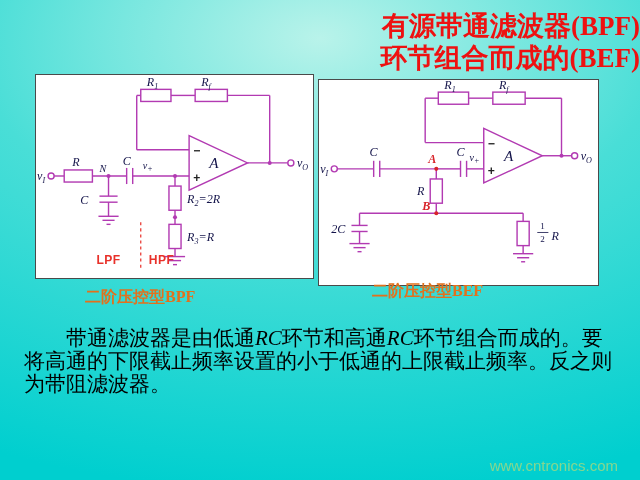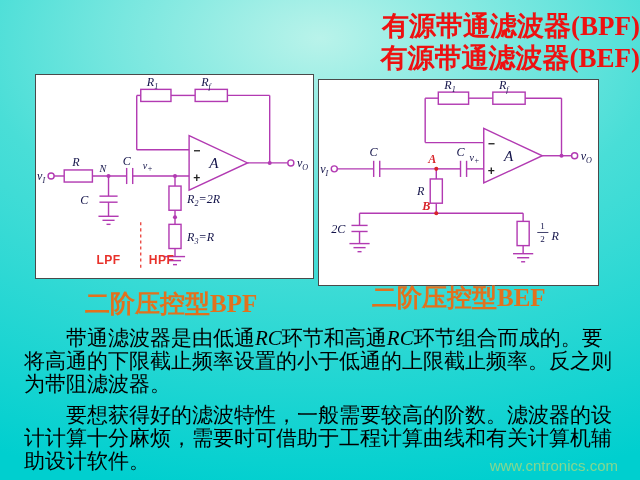--- a/index.html
+++ b/index.html
@@ -31,21 +31,21 @@
   .lbl-sm { font-style:italic; font-size:10px; fill:#14144a; }
   .sub  { font-size:8px; }
   .gain { font-style:italic; font-size:15px; fill:#14144a; }
   .sign { font-family:"Liberation Sans",sans-serif; font-weight:bold; font-size:12px; fill:#222222; }
   .red-lbl { font-style:italic; font-weight:bold; font-size:12px; fill:#d8242a; }
   .lpf-lbl { font-family:"Liberation Sans",sans-serif; font-weight:bold; font-size:12px; fill:#e8312a; letter-spacing:0.5px; }
   .frac { font-size:9px; fill:#14144a; }
   .fracbar { stroke:#14144a; stroke-width:0.8; }
 
   .caption {
-    position:absolute; color:#e2711d; font-weight:bold; font-size:25px;
+    position:absolute; color:#e2711d; font-weight:bold; font-size:16px;
   }
   .bpf-caption { left:85px;  top:287px; }
   .bef-caption { left:372px; top:281px;text-align:center; }
 
   .body-text {
     position:absolute; left:16px; top:319px; width:608px;
     color:#000000; font-size:21px; line-height:23px;
   }
   .body-text p { margin:8px; text-indent:2em; }
   .rc { font-style:italic; }
@@ -56,21 +56,21 @@
     color:#8cd88c; opacity:0.95;
   }
 </style>
 </head>
 <body>
 
 <div class="slide">
 
   <div class="title">
     <div>有源带通滤波器(BPF)</div>
-    <div>有源带通滤波器(BEF)</div>
+    <div>环节组合而成的(BEF)</div>
   </div>
 
   <div class="circuit-box bpf-box">
     <svg class="circuit-svg" viewBox="0 0 275 201">
       <g class="wire">
 
         <circle class="term" cx="15" cy="100" r="3"></circle>
         <line x1="18" y1="100" x2="28" y2="100"></line>
 
         <rect x="28" y="94" width="28" height="12"></rect>
@@ -223,18 +223,17 @@
       <text class="gain" x="183" y="80">A</text>
       <text class="lbl" x="259" y="79"><tspan>v</tspan><tspan class="sub" dy="3">O</tspan></text>
     </svg>
   </div>
 
   <div class="caption bpf-caption">二阶压控型BPF</div>
   <div class="caption bef-caption">二阶压控型BEF</div>
 
   <div class="body-text">
     <p><span>带通滤波器是由低通</span><span class="rc">RC</span><span>环节和高通</span><span class="rc">RC</span><span>环节组合而成的。要将高通的下限截止频率设置的小于低通的上限截止频率。反之则为带阻滤波器。</span></p>
-    <p>要想获得好的滤波特性，一般需要较高的阶数。滤波器的设计计算十分麻烦，需要时可借助于工程计算曲线和有关计算机辅助设计软件。</p>
   </div>
 
   <div class="watermark">www.cntronics.com</div>
 
 </div>
 
 </body></html>

